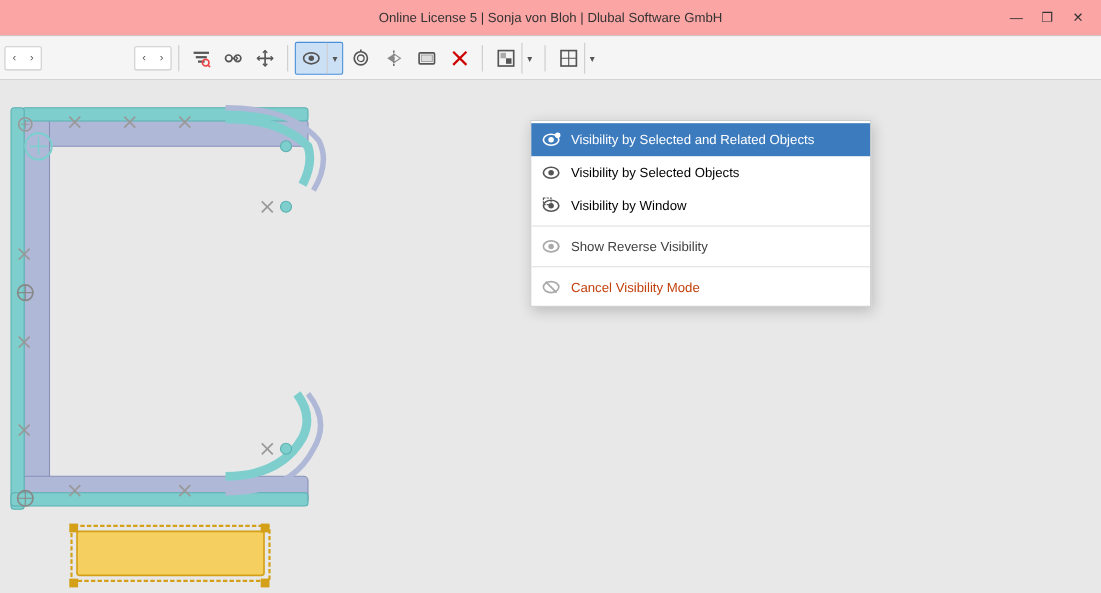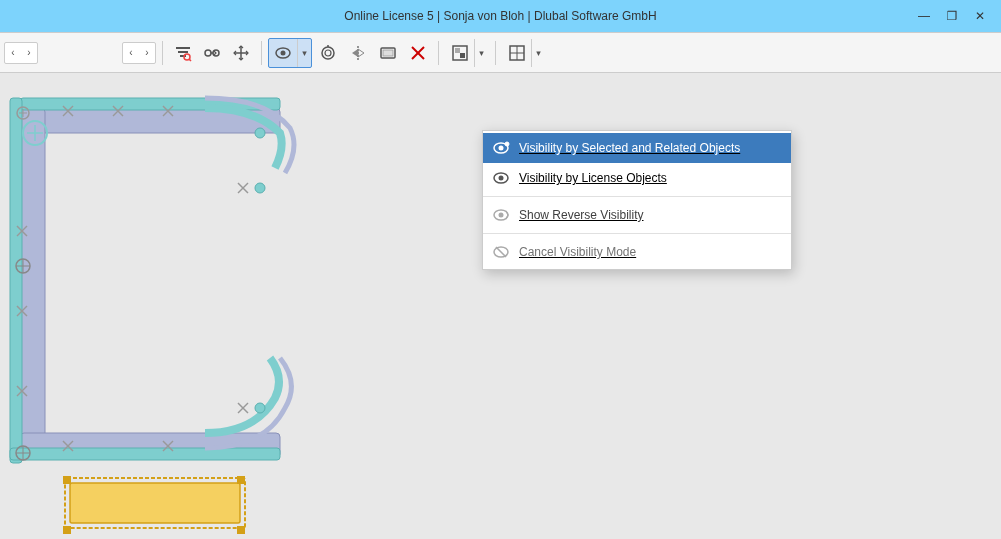--- a/index.html
+++ b/index.html
@@ -8,21 +8,21 @@
       height: 539px;
       background: #f0f0f0;
       font-family: 'Segoe UI', Arial, sans-serif;
       font-size: 12px;
       overflow: hidden;
       position: relative;
     }
 
     
     .title-bar {
-      background: #7dd3fc;
+      background: #fca5a5;
       height: 30px;
       display: flex;
       align-items: center;
       justify-content: space-between;
       padding: 16px 8px;
       border-bottom: 1px solid #ccc;
       position: relative;
     }
     .title-bar-text {
       font-size: 12px;
@@ -145,29 +145,28 @@
     .canvas-area {
       flex: 1;
       background: #e8e8e8;
       position: relative;
       overflow: hidden;
     }
 
     
     .dropdown-menu {
       position: absolute;
-      top: 57px;
+      top: 36px;
       left: 482px;
       width: 310px;
       background: #fff;
       border: 1px solid #ccc;
       box-shadow: 2px 4px 12px rgba(0,0,0,0.2);
       z-index: 100;
       padding: 2px 0;
-      text-decoration: underline;
     }
     .menu-item {
       display: flex;
       align-items: center;
       padding: 5px 12px 5px 8px;
       cursor: pointer;
       gap: 8px;
       min-height: 28px;
     }
     .menu-item.highlighted { background: #3c7bbd; color: #fff; }
@@ -405,24 +404,34 @@
       <span class="menu-label">Visibility by Selected and Related Objects</span>
     </div>
 
     <div class="menu-item">
       <div class="menu-icon">
         <svg width="18" height="18" viewBox="0 0 18 18">
           <ellipse cx="9" cy="9" rx="7" ry="5" fill="none" stroke="#555" stroke-width="1.5"></ellipse>
           <circle cx="9" cy="9" r="2.5" fill="#555"></circle>
         </svg>
       </div>
-      <span class="menu-label">Visibility by License Objects</span>
-    </div>
-
-
+      <span class="menu-label">Visibility by Selected Objects</span>
+    </div>
+
+
+    <div class="menu-item">
+      <div class="menu-icon">
+        <svg width="18" height="18" viewBox="0 0 18 18">
+          <ellipse cx="9" cy="9" rx="7" ry="5" fill="none" stroke="#555" stroke-width="1.5"></ellipse>
+          <circle cx="9" cy="9" r="2.5" fill="#555"></circle>
+          <rect x="2" y="2" width="7" height="6" fill="none" stroke="#555" stroke-width="1" stroke-dasharray="2,1"></rect>
+        </svg>
+      </div>
+      <span class="menu-label">Visibility by Window</span>
+    </div>
 
     <div class="menu-sep"></div>
 
 
     <div class="menu-item disabled">
       <div class="menu-icon">
         <svg width="18" height="18" viewBox="0 0 18 18">
           <ellipse cx="9" cy="9" rx="7" ry="5" fill="none" stroke="#aaa" stroke-width="1.5"></ellipse>
           <circle cx="9" cy="9" r="2.5" fill="#aaa"></circle>
           <polyline points="14,5 16,9 14,13" fill="none" stroke="#aaa" stroke-width="1.2"></polyline>
@@ -433,17 +442,17 @@
 
     <div class="menu-sep"></div>
 
     <div class="menu-item disabled">
       <div class="menu-icon">
         <svg width="18" height="18" viewBox="0 0 18 18">
           <ellipse cx="9" cy="9" rx="7" ry="5" fill="none" stroke="#aaa" stroke-width="1.5"></ellipse>
           <line x1="4" y1="4" x2="14" y2="14" stroke="#aaa" stroke-width="1.5"></line>
         </svg>
       </div>
-      <span class="menu-label" style="color:#737373;">Cancel Visibility Mode</span>
+      <span class="menu-label" style="color:#c2410c;">Cancel Visibility Mode</span>
     </div>
 
   </div>
 </div>
 
 </body></html>

